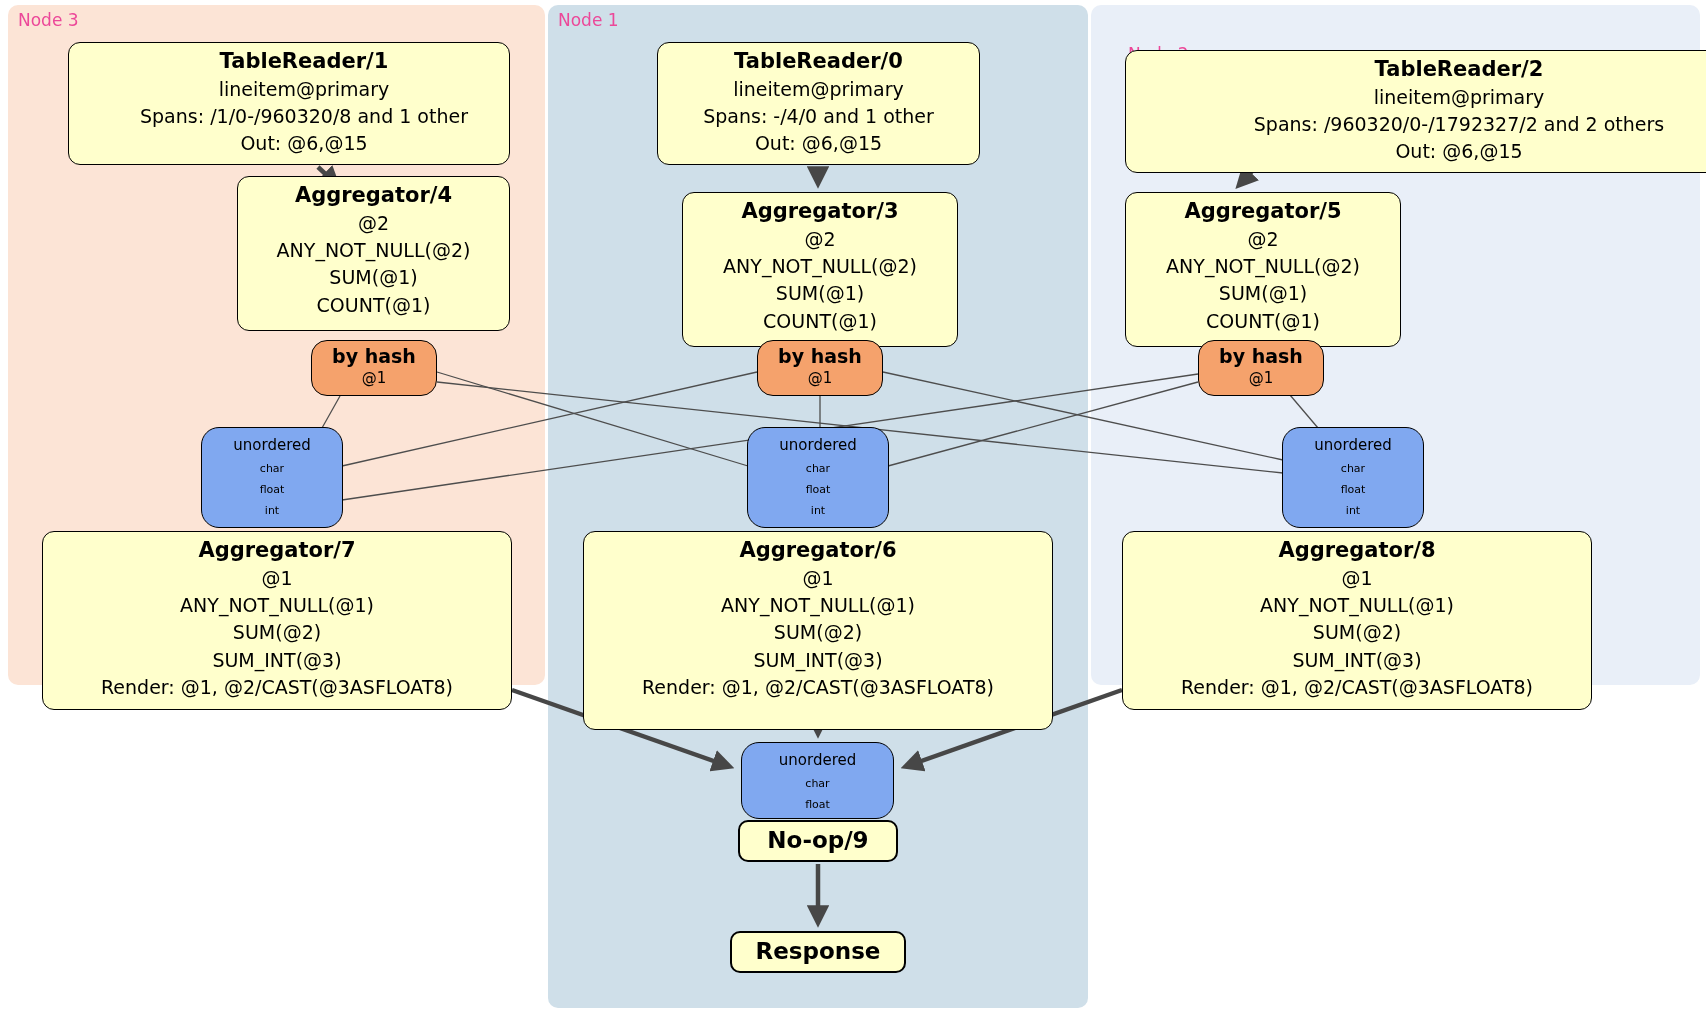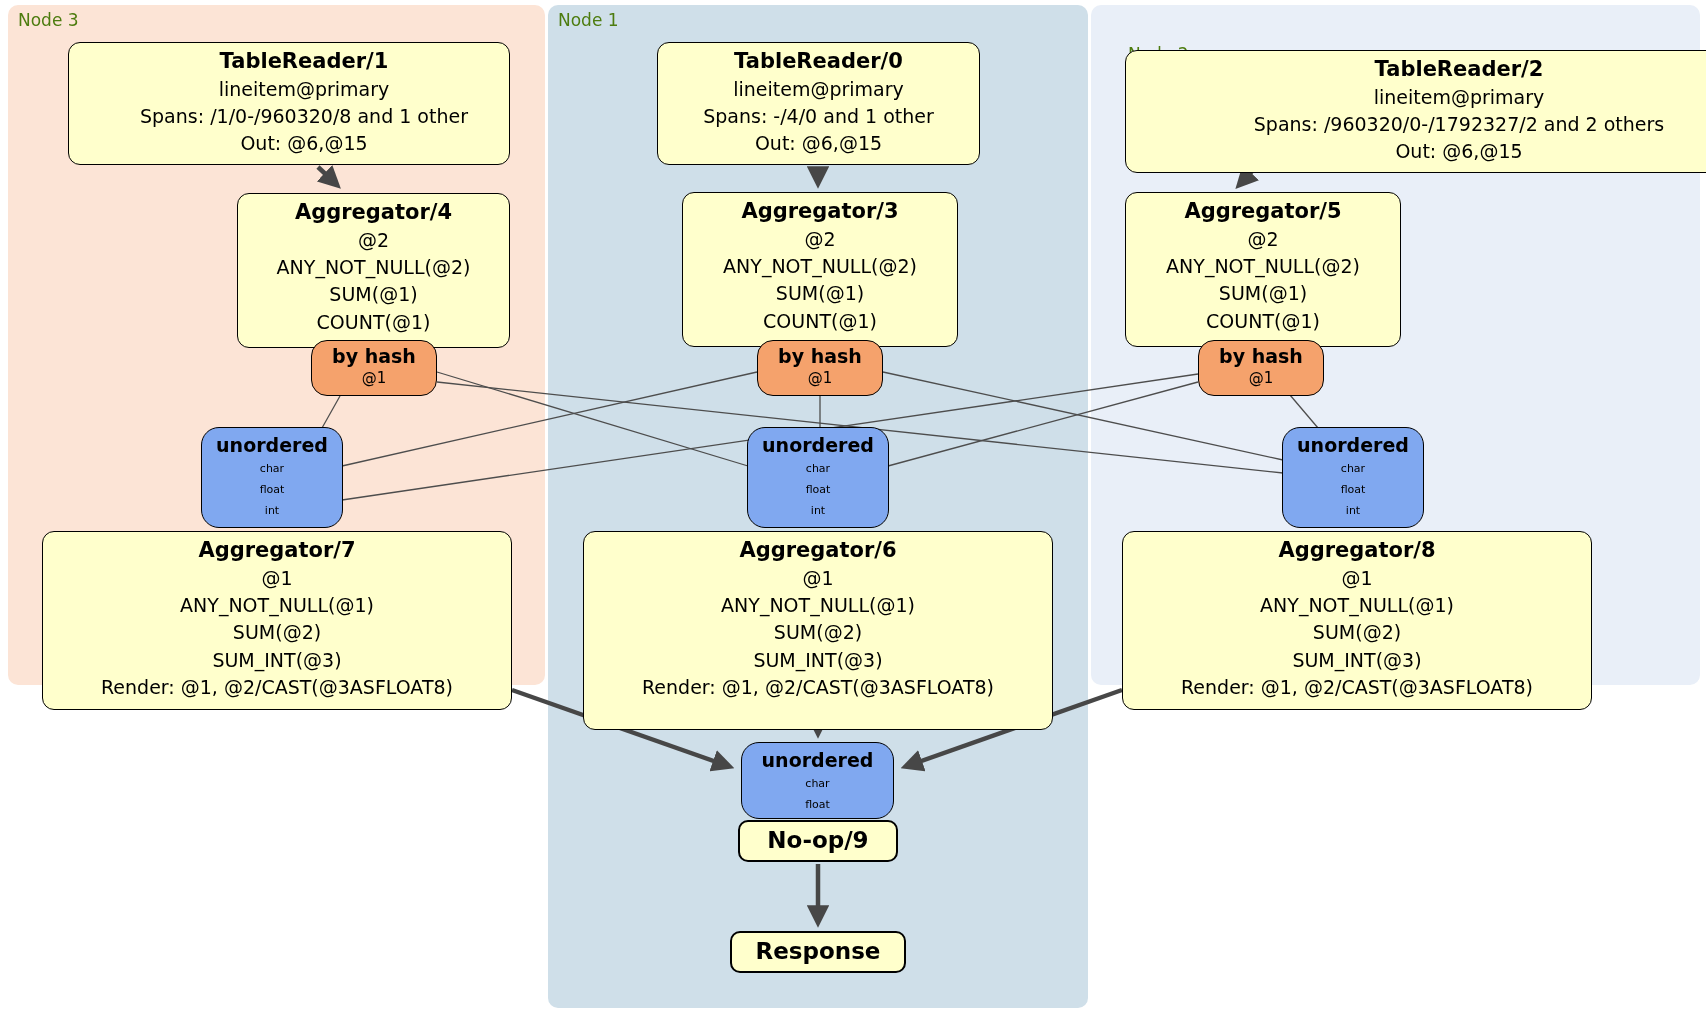--- a/index.html
+++ b/index.html
@@ -1,30 +1,30 @@
 <!DOCTYPE html>
 <html><head>
 <meta charset="utf-8">
 <style>
   html,body{margin:0;padding:0;background:#fff;}
   #stage{
     position:relative;width:1706px;height:1016px;overflow:hidden;
     font-family:"DejaVu Sans","Liberation Sans",sans-serif;color:#000;background:#fff;
   }
   .region{position:absolute;border-radius:10px;}
-  .region-label{position:absolute;font-size:17px;color:#4d7c0f;}
+  .region-label{position:absolute;font-size:17px;color:#ec4899;}
   .box{position:absolute;box-sizing:border-box;text-align:center;}
   .proc{background:#ffffcc;border:1.6px solid #000;border-radius:12px;padding:4px 6px;}
   .proc .title{font-weight:bold;font-size:21px;line-height:29px;}
   .proc .line{font-size:19px;line-height:27.2px;white-space:nowrap;}
   .router{background:#f5a26c;border:1.6px solid #000;border-radius:16px;padding:3px 4px;}
   .router .title{font-weight:bold;font-size:19px;line-height:25px;}
   .router .line{font-size:15px;line-height:19px;}
   .sync{background:#80a8f0;border:1.6px solid #000;border-radius:18px;padding:4px 4px;}
-  .sync .title{font-weight:bold;font-size:19px;line-height:26px;}
+  .sync .title{font-weight:normal;font-size:15px;line-height:26px;}
   .sync .line{font-size:11px;line-height:21px;}
   .terminal{background:#ffffcc;border:2px solid #000;border-radius:10px;padding:2px 6px;}
   .terminal .title{font-weight:bold;font-size:23px;line-height:32px;}
   #edges{position:absolute;left:0;top:0;pointer-events:none;}
   #edges line.thick{stroke:#474747;stroke-width:4.5;}
   #edges line.thin{stroke:#4d4d4d;stroke-width:1.3;}
 </style>
 </head>
 <body>
 
@@ -65,21 +65,21 @@
   </svg>
 
   <div class="box proc" style="left:68px;top:42px;width:442px;height:123px;padding-left:36px;">
     <div class="title">TableReader/1</div>
     <div class="lines">
         <div class="line">lineitem@primary</div>
         <div class="line">Spans: /1/0-/960320/8 and 1 other</div>
         <div class="line">Out: @6,@15</div>
       </div>
   </div>
-  <div class="box proc" style="left:237px;top:193px;width:273px;height:155px;">
+  <div class="box proc" style="left:237px;top:176px;width:273px;height:155px;">
     <div class="title">Aggregator/4</div>
     <div class="lines">
         <div class="line">@2</div>
         <div class="line">ANY_NOT_NULL(@2)</div>
         <div class="line">SUM(@1)</div>
         <div class="line">COUNT(@1)</div>
       </div>
   </div>
   <div class="box router" style="left:311px;top:340px;width:126px;height:56px;">
     <div class="title">by hash</div>

